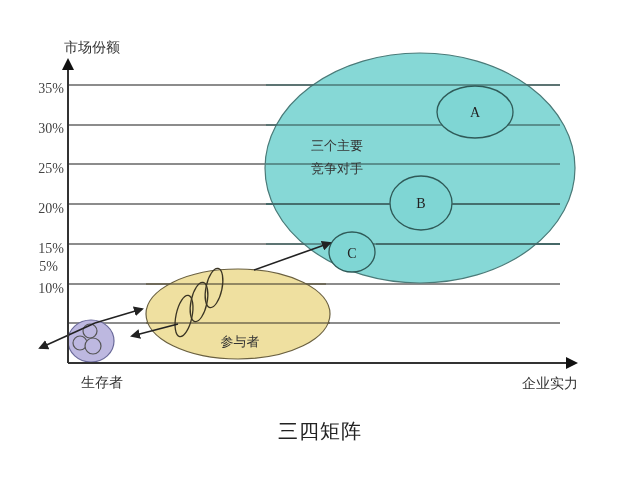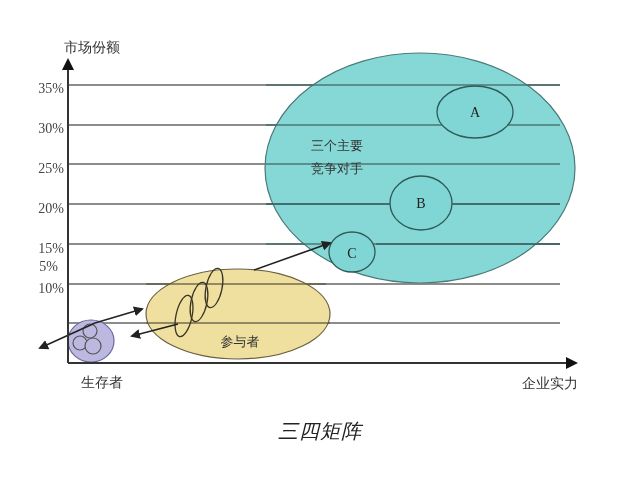--- a/index.html
+++ b/index.html
@@ -2,21 +2,21 @@
 <html><head>
 <meta charset="utf-8">
 <style>
   html, body { margin: 0; padding: 0; background: #ffffff; }
   body { width: 640px; height: 490px; position: relative; overflow: hidden;
          font-family: "DejaVu Sans", "Liberation Sans", sans-serif; }
   svg { position: absolute; left: 0; top: 0; }
   .tick { font-family: "Liberation Serif", "DejaVu Serif", serif; font-size: 14px; fill: #444; }
   .cn { font-family: "DejaVu Sans", sans-serif; fill: #333; }
   .caption { position: absolute; left: 0; width: 640px; top: 418px; text-align: center;
-             font-family: "DejaVu Sans", sans-serif; font-size: 20px; color: #222; letter-spacing: 1px; font-style: italic; }
+             font-family: "DejaVu Sans", sans-serif; font-size: 20px; color: #222; letter-spacing: 1px; }
 </style>
 </head>
 <body>
 
 <svg width="640" height="490" viewBox="0 0 640 490">
   <defs>
     <marker id="arr" markerWidth="10" markerHeight="10" refX="8" refY="5" orient="auto" markerUnits="userSpaceOnUse">
       <path d="M0,0 L10,5 L0,10 z" fill="#222"></path>
     </marker>
   </defs>

